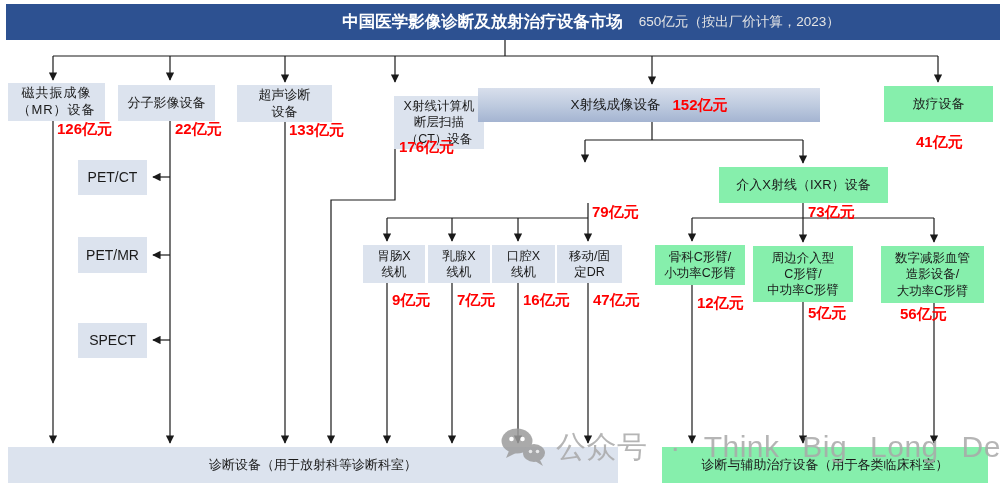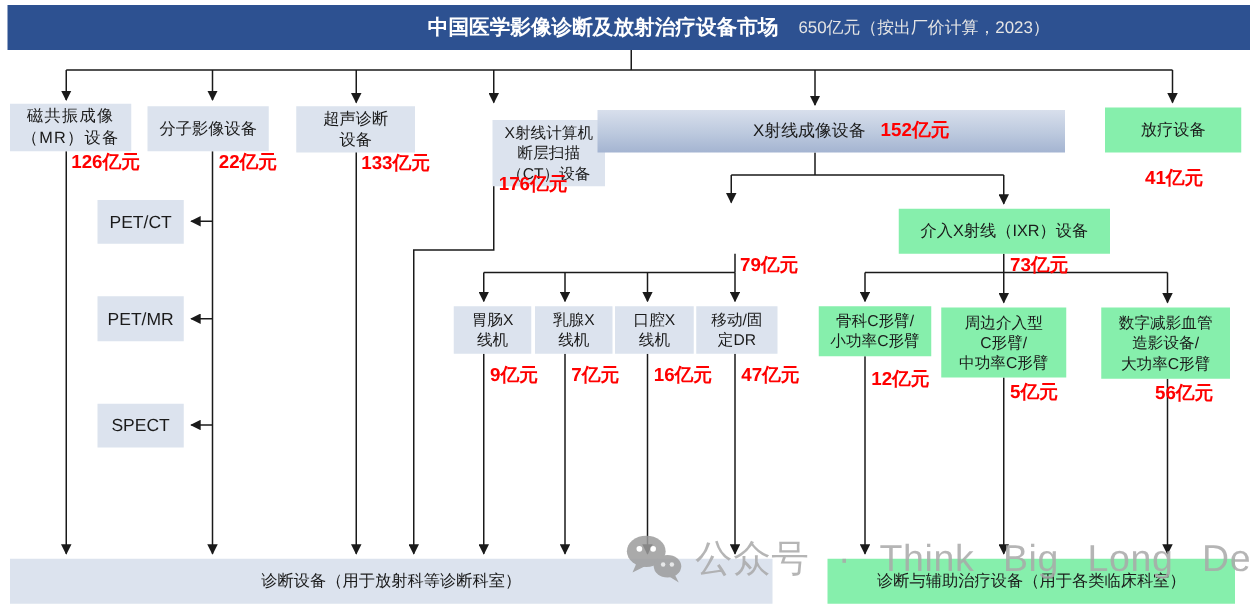--- a/index.html
+++ b/index.html
@@ -7,21 +7,21 @@
          font-family:"Liberation Sans",sans-serif;overflow:hidden;}
   .hdr{position:absolute;left:6px;top:4px;width:988px;height:36px;background:#2d5191;
        display:flex;align-items:center;justify-content:center;gap:16px;padding-left:36px;}
   .hdr .t{color:#ffffff;font-weight:bold;font-size:16.5px;position:relative;left:55px;}
   .hdr .s{color:#e5e5e5;font-weight:normal;font-size:13.5px;position:relative;left:55px;}
   .lines{position:absolute;left:0;top:0;z-index:1;}
   .node{position:absolute;background:#dce3ee;display:flex;align-items:center;justify-content:center;
         text-align:center;white-space:pre-line;font-size:13px;color:#1a1a1a;line-height:1.3;z-index:2;}
   .sm{font-size:12.5px;}
   .dark{background:#86efac;}
-  .wide{background:linear-gradient(180deg,#d8dfec 0%,#bcc9de 55%,#a4b4d1 100%);font-size:13.5px;padding-left:32px;}
+  .wide{background:linear-gradient(180deg,#d8dfec 0%,#bcc9de 55%,#a4b4d1 100%);font-size:13.5px;}
   .wide .red{color:#ff0000;font-weight:bold;font-size:15px;margin-left:12px;white-space:nowrap;}
   .val{position:absolute;color:#ff0000;font-weight:bold;font-size:15px;white-space:nowrap;z-index:3;}
   .wm{position:absolute;left:500px;top:426px;display:flex;align-items:center;gap:8px;z-index:6;
       color:#a9a9a9;font-size:30px;letter-spacing:.5px;word-spacing:14px;white-space:nowrap;opacity:.85;}
 </style>
 </head>
 <body>
 
 <div class="stage">
 
@@ -127,21 +127,21 @@
   <div class="val" style="left:399px;top:138px;">176亿元</div>
   <div class="val" style="left:916px;top:133px;">41亿元</div>
   <div class="val" style="left:592px;top:203px;">79亿元</div>
   <div class="val" style="left:808px;top:203px;">73亿元</div>
   <div class="val" style="left:392px;top:291px;">9亿元</div>
   <div class="val" style="left:457px;top:291px;">7亿元</div>
   <div class="val" style="left:523px;top:291px;">16亿元</div>
   <div class="val" style="left:593px;top:291px;">47亿元</div>
   <div class="val" style="left:697px;top:294px;">12亿元</div>
   <div class="val" style="left:808px;top:304px;">5亿元</div>
-  <div class="val" style="left:900px;top:305px;margin-left:24px;">56亿元</div>
+  <div class="val" style="left:900px;top:305px;">56亿元</div>
 
   <div class="wm">
     <svg width="48" height="42" viewBox="0 0 48 42">
       <g fill="#9c9c9c">
         <ellipse cx="17" cy="15" rx="15.5" ry="12.5"></ellipse>
         <path d="M9,25 L6,32 L16,27 z"></path>
         <ellipse cx="34" cy="27" rx="11" ry="9"></ellipse>
         <path d="M40,34 L43,40 L35,35 z"></path>
       </g>
       <g fill="#ffffff">

